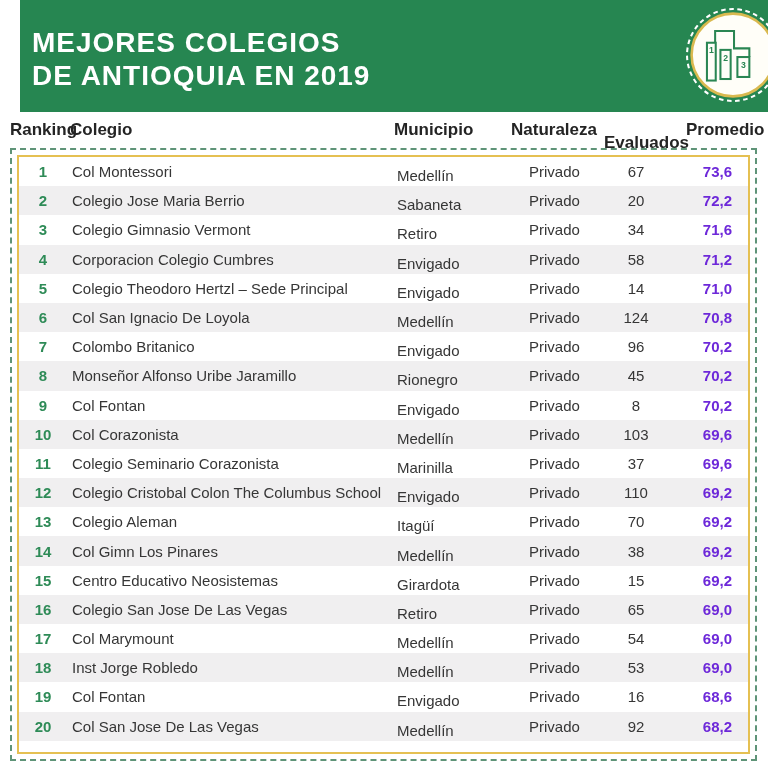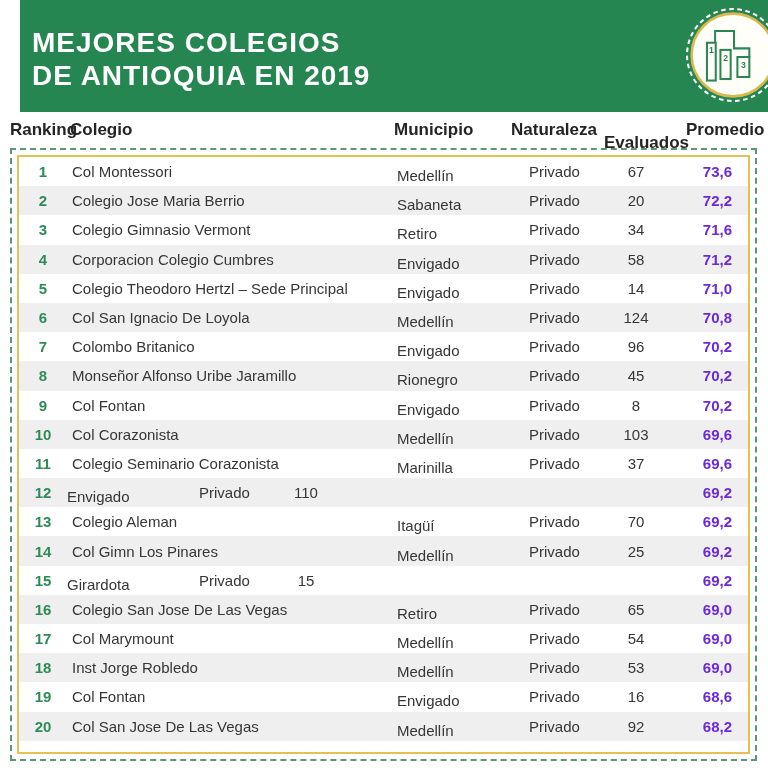--- a/index.html
+++ b/index.html
@@ -201,46 +201,48 @@
     <div class="c-ranking">11</div>
     <div class="c-colegio">Colegio Seminario Corazonista</div>
     <div class="c-municipio">Marinilla</div>
     <div class="c-naturaleza">Privado</div>
     <div class="c-evaluados">37</div>
     <div class="c-promedio">69,6</div>
   </div>
 
   <div class="row alt">
     <div class="c-ranking">12</div>
+    <div class="c-colegio">Colegio Cristobal Colon The Columbus School</div>
     <div class="c-municipio">Envigado</div>
     <div class="c-naturaleza">Privado</div>
     <div class="c-evaluados">110</div>
     <div class="c-promedio">69,2</div>
   </div>
 
   <div class="row">
     <div class="c-ranking">13</div>
     <div class="c-colegio">Colegio Aleman</div>
     <div class="c-municipio">Itagüí</div>
     <div class="c-naturaleza">Privado</div>
     <div class="c-evaluados">70</div>
     <div class="c-promedio">69,2</div>
   </div>
 
   <div class="row alt">
     <div class="c-ranking">14</div>
     <div class="c-colegio">Col Gimn Los Pinares</div>
     <div class="c-municipio">Medellín</div>
     <div class="c-naturaleza">Privado</div>
-    <div class="c-evaluados">25</div>
+    <div class="c-evaluados">38</div>
     <div class="c-promedio">69,2</div>
   </div>
 
   <div class="row">
     <div class="c-ranking">15</div>
+    <div class="c-colegio">Centro Educativo Neosistemas</div>
     <div class="c-municipio">Girardota</div>
     <div class="c-naturaleza">Privado</div>
     <div class="c-evaluados">15</div>
     <div class="c-promedio">69,2</div>
   </div>
 
   <div class="row alt">
     <div class="c-ranking">16</div>
     <div class="c-colegio">Colegio San Jose De Las Vegas</div>
     <div class="c-municipio">Retiro</div>

